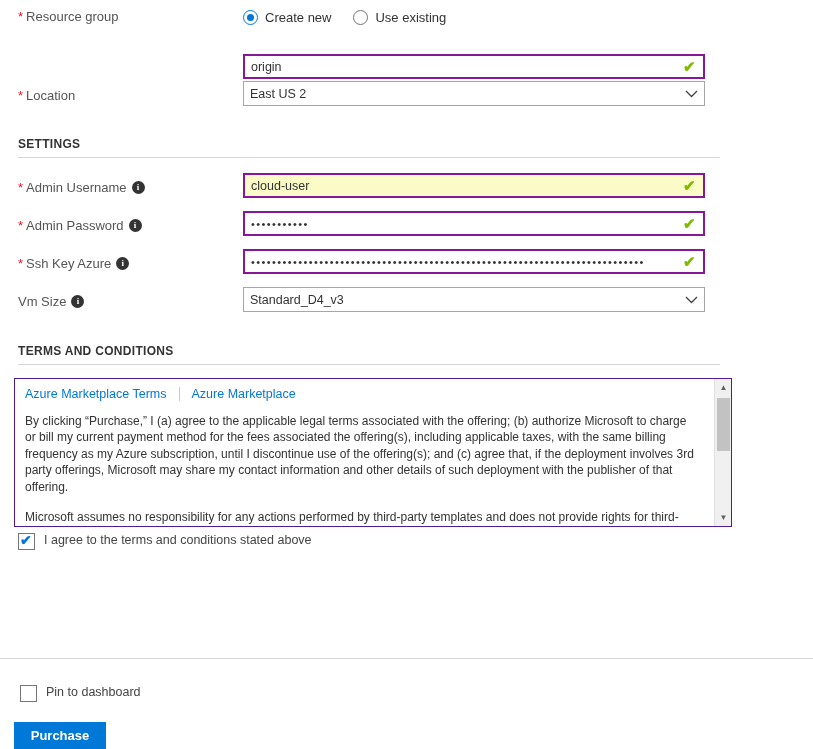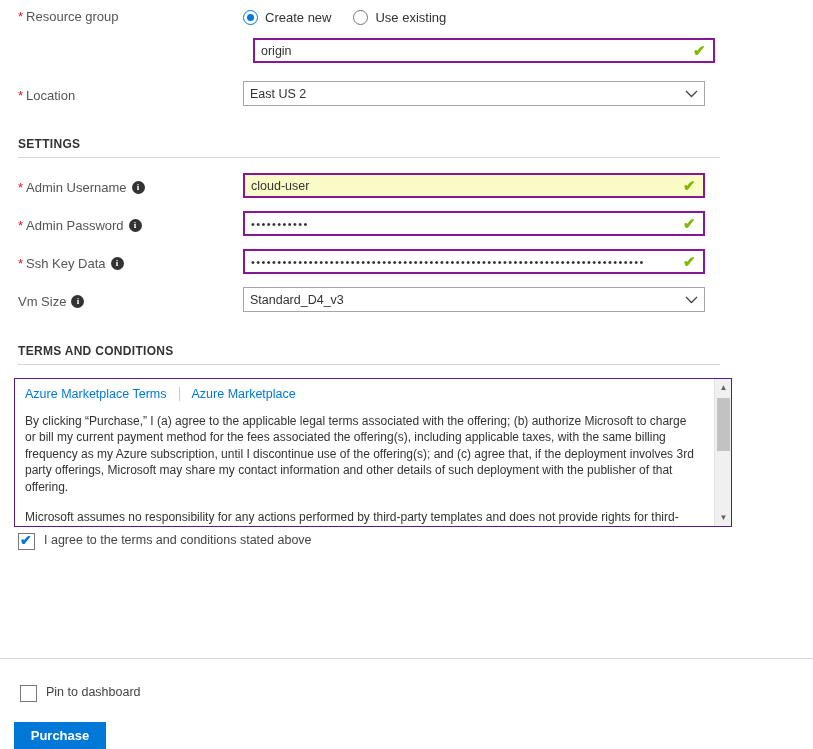--- a/index.html
+++ b/index.html
@@ -126,21 +126,21 @@
         <span class="radio-label">Create new</span>
       </div>
       <div class="radio-item">
         <span class="radio"></span>
         <span class="radio-label">Use existing</span>
       </div>
     </div>
   </div>
 
   <div class="row" style="top:38px;">
-    <div class="field focusvalid" style="top:0;margin-left:10px;">
+    <div class="field focusvalid" style="top:16px;">
       <span class="val">origin</span>
       <span class="check">✔</span>
     </div>
   </div>
 
   <div class="row" style="top:81px;">
     <div class="label">
       <span class="req">*</span><span>Location</span>
     </div>
     <div class="field" style="top:0;">
@@ -169,21 +169,21 @@
       <span class="req">*</span><span>Admin Password</span><span class="info-icon">i</span>
     </div>
     <div class="field focusvalid" style="top:0;">
       <span class="dots">•••••••••••</span>
       <span class="check">✔</span>
     </div>
   </div>
 
   <div class="row" style="top:249px;">
     <div class="label">
-      <span class="req">*</span><span>Ssh Key Data</span><span class="info-icon">i</span>
+      <span class="req">*</span><span>Ssh Key Azure</span><span class="info-icon">i</span>
     </div>
     <div class="field focusvalid" style="top:0;">
       <span class="dots">•••••••••••••••••••••••••••••••••••••••••••••••••••••••••••••••••••••••••••</span>
       <span class="check">✔</span>
     </div>
   </div>
 
   <div class="row" style="top:287px;">
     <div class="label">
       <span>Vm Size</span><span class="info-icon">i</span>

